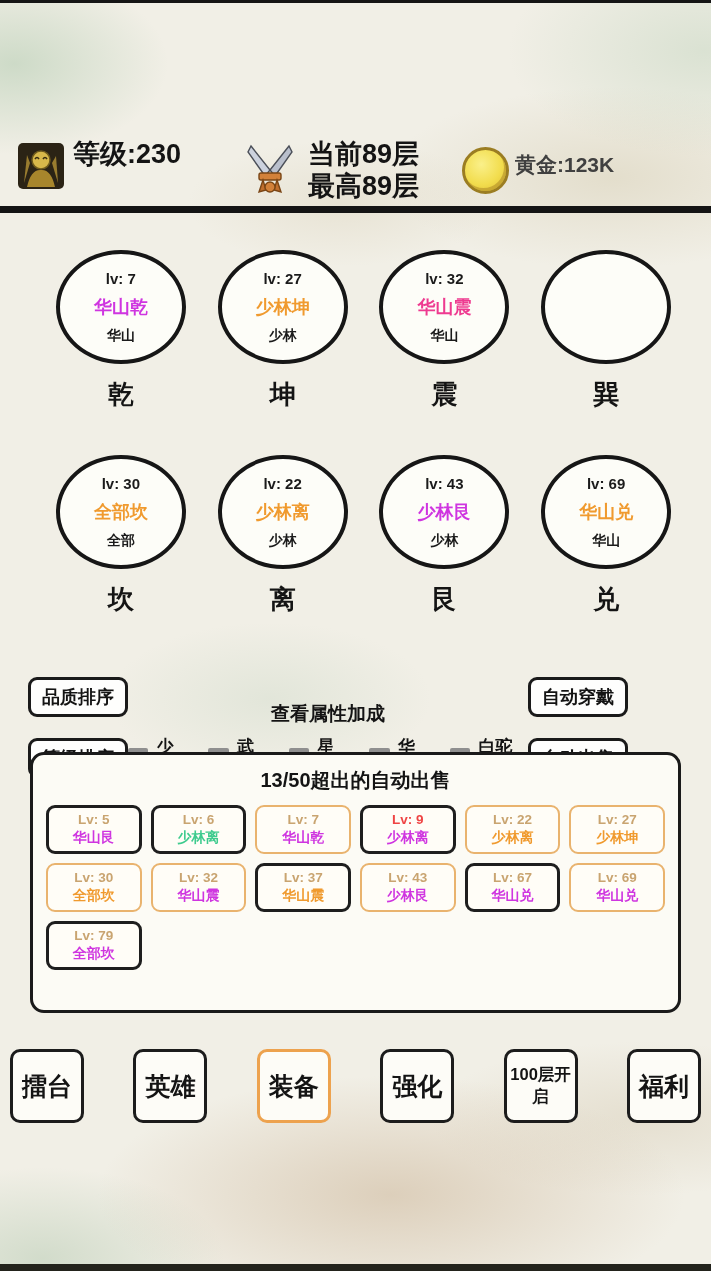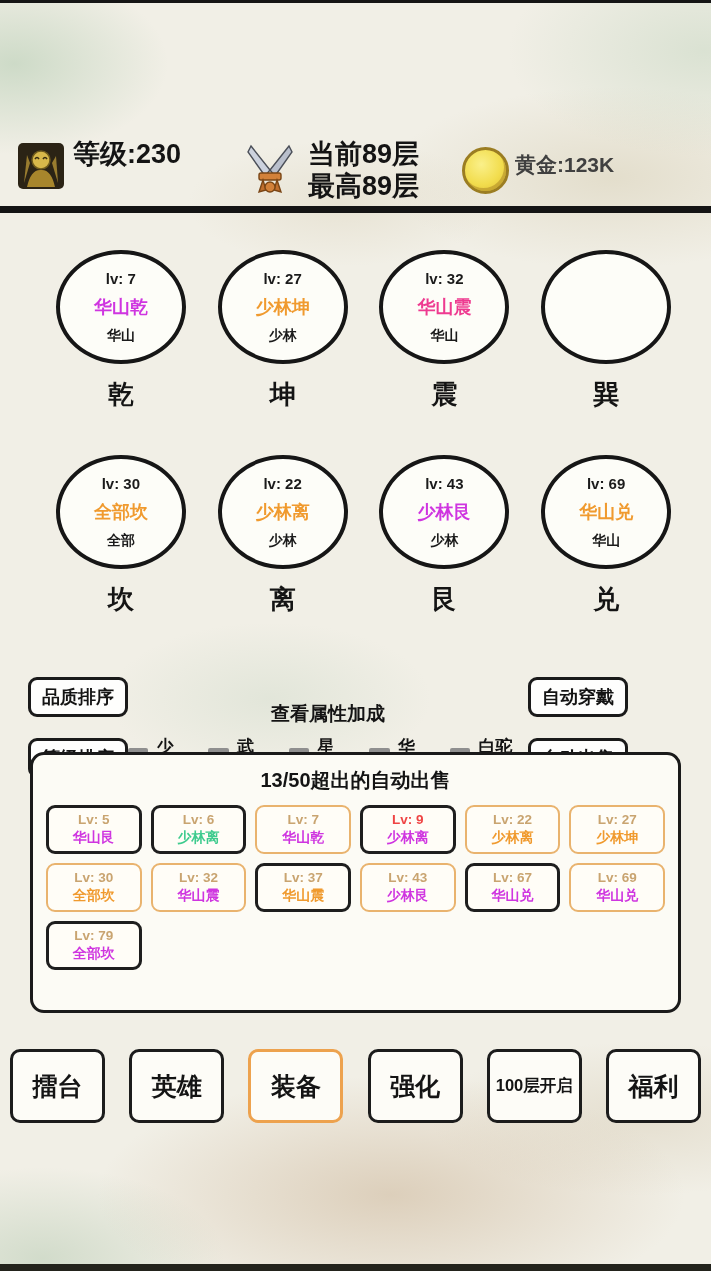--- a/index.html
+++ b/index.html
@@ -68,21 +68,21 @@
   .card{height:49px;border-radius:9px;background:#fffdf7;display:flex;flex-direction:column;
     align-items:center;justify-content:center;box-sizing:border-box;}
   .card.border-black{border:3px solid #1e1e1e;}
   .card.border-orange{border:2.5px solid #e9b36e;}
   .card-lv{font-size:13.5px;}
   .card-name{font-size:14px;margin-top:2px;}
 
   
   .tabs{position:absolute;top:1049px;left:0;width:711px;display:flex;justify-content:space-between;
     padding:0 10px;box-sizing:border-box;}
-  .tab{width:95px;height:74px;background:#fdfcf7;border:3.5px solid #1c1c1c;border-radius:10px;
+  .tab{width:74px;height:74px;background:#fdfcf7;border:3.5px solid #1c1c1c;border-radius:10px;
     display:flex;align-items:center;justify-content:center;font-size:25px;font-weight:700;
     color:#141414;box-sizing:border-box;font-family:inherit;padding:0;}
   .tab.active{border-color:#eda24e;}
   .tab.small{font-size:16.5px;}
 </style>
 </head>
 <body>
 
 <div class="top-line"></div>
 

